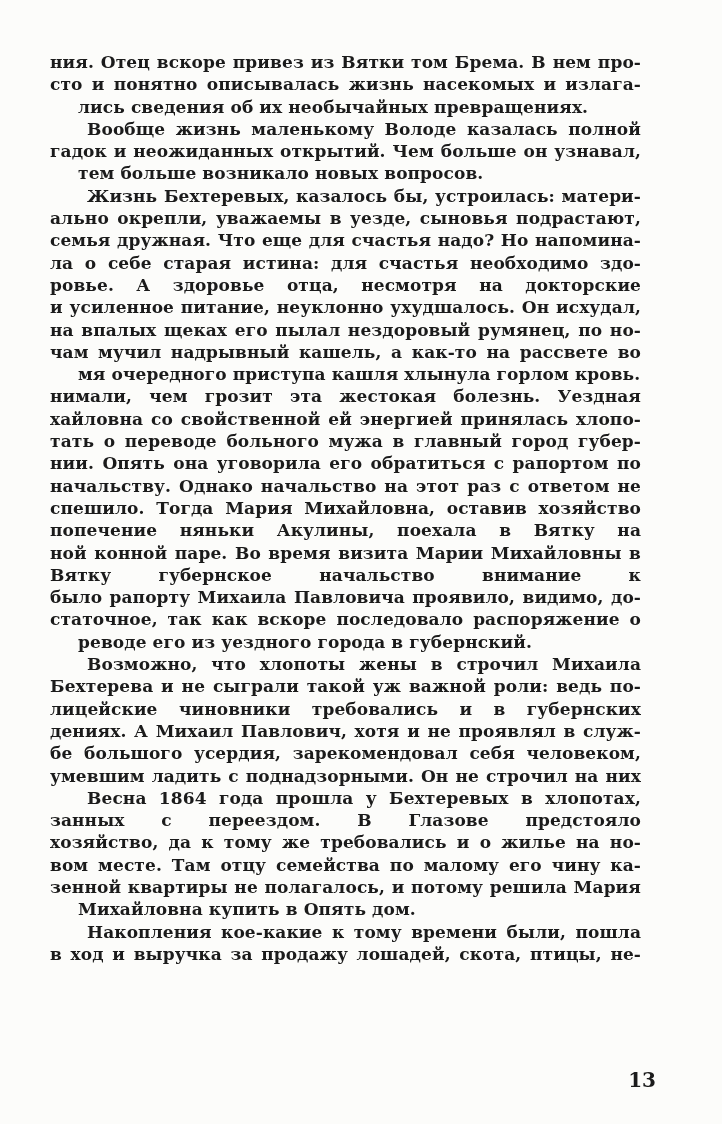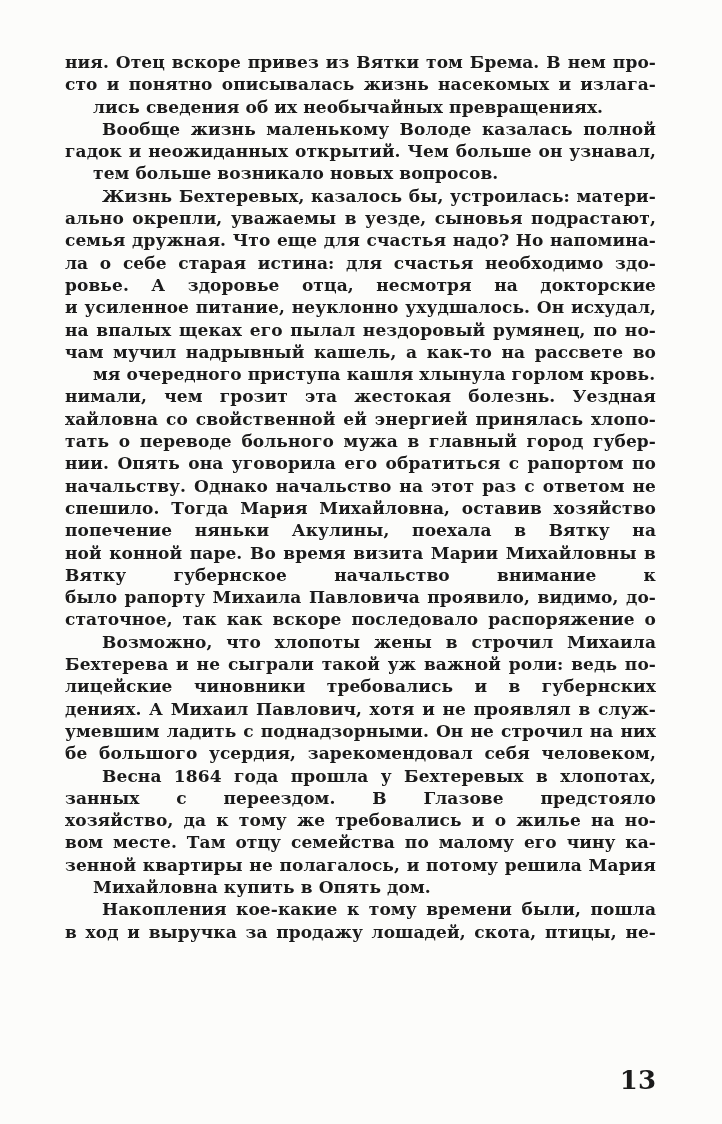--- a/index.html
+++ b/index.html
@@ -9,42 +9,42 @@
     font-family: "DejaVu Serif", "Liberation Serif", serif;
   }
   .page {
     position: relative;
     width: 722px; height: 1124px;
     background: var(--paper, #fcfcfa);
     overflow: hidden;
   }
   .text-block {
     position: absolute;
-    left: 65px; top: 51px;
+    left: 50px; top: 51px;
     width: 591px;
   }
   .ln {
     height: 22.3px;
     line-height: 22.3px;
     font-size: 17px;
     font-weight: 700;
     color: var(--ink, #1b1b1b);
     text-align: justify;
     text-align-last: justify;
     letter-spacing: 0.1px;
     white-space: normal;
     overflow: hidden;
   }
   .ln.ind { padding-left: 37px; }
   .ln.end { text-align-last: left; margin-left: 28px; }
   .page-number {
     position: absolute;
     top: 1068px;
     right: 66px;
-    font-size: 26px;
+    font-size: 20px;
     font-weight: 700;
     color: var(--ink, #1b1b1b);
     line-height: 24px;
   }
 </style>
 </head>
 <body>
 
 <div class="page">
   <div class="text-block">
@@ -67,26 +67,27 @@
     <div class="ln">хайловна со свойственной ей энергией принялась хлопо-</div>
     <div class="ln">тать о переводе больного мужа в главный город губер-</div>
     <div class="ln">нии. Опять она уговорила его обратиться с рапортом по</div>
     <div class="ln">начальству. Однако начальство на этот раз с ответом не</div>
     <div class="ln">спешило. Тогда Мария Михайловна, оставив хозяйство на</div>
     <div class="ln">попечение няньки Акулины, поехала в Вятку на собствен-</div>
     <div class="ln">ной конной паре. Во время визита Марии Михайловны в</div>
     <div class="ln">Вятку губернское начальство внимание к залежавшемуся</div>
     <div class="ln">было рапорту Михаила Павловича проявило, видимо, до-</div>
     <div class="ln">статочное, так как вскоре последовало распоряжение о пе-</div>
+    <div class="ln end">реводе его из уездного города в губернский.</div>
     <div class="ln ind">Возможно, что хлопоты жены в строчил Михаила</div>
     <div class="ln">Бехтерева и не сыграли такой уж важной роли: ведь по-</div>
     <div class="ln">лицейские чиновники требовались и в губернских учреж-</div>
     <div class="ln">дениях. А Михаил Павлович, хотя и не проявлял в служ-</div>
+    <div class="ln">бе большого усердия, зарекомендовал себя человеком,</div>
     <div class="ln">умевшим ладить с поднадзорными. Он не строчил на них</div>
-    <div class="ln">бе большого усердия, зарекомендовал себя человеком,</div>
     <div class="ln ind">Весна 1864 года прошла у Бехтеревых в хлопотах, свя-</div>
     <div class="ln">занных с переездом. В Глазове предстояло ликвидировать</div>
     <div class="ln">хозяйство, да к тому же требовались и о жилье на но-</div>
     <div class="ln">вом месте. Там отцу семейства по малому его чину ка-</div>
     <div class="ln">зенной квартиры не полагалось, и потому решила Мария</div>
     <div class="ln end">Михайловна купить в Опять дом.</div>
     <div class="ln ind">Накопления кое-какие к тому времени были, пошла</div>
     <div class="ln">в ход и выручка за продажу лошадей, скота, птицы, не-</div>
   </div>
   <div class="page-number">13</div>

